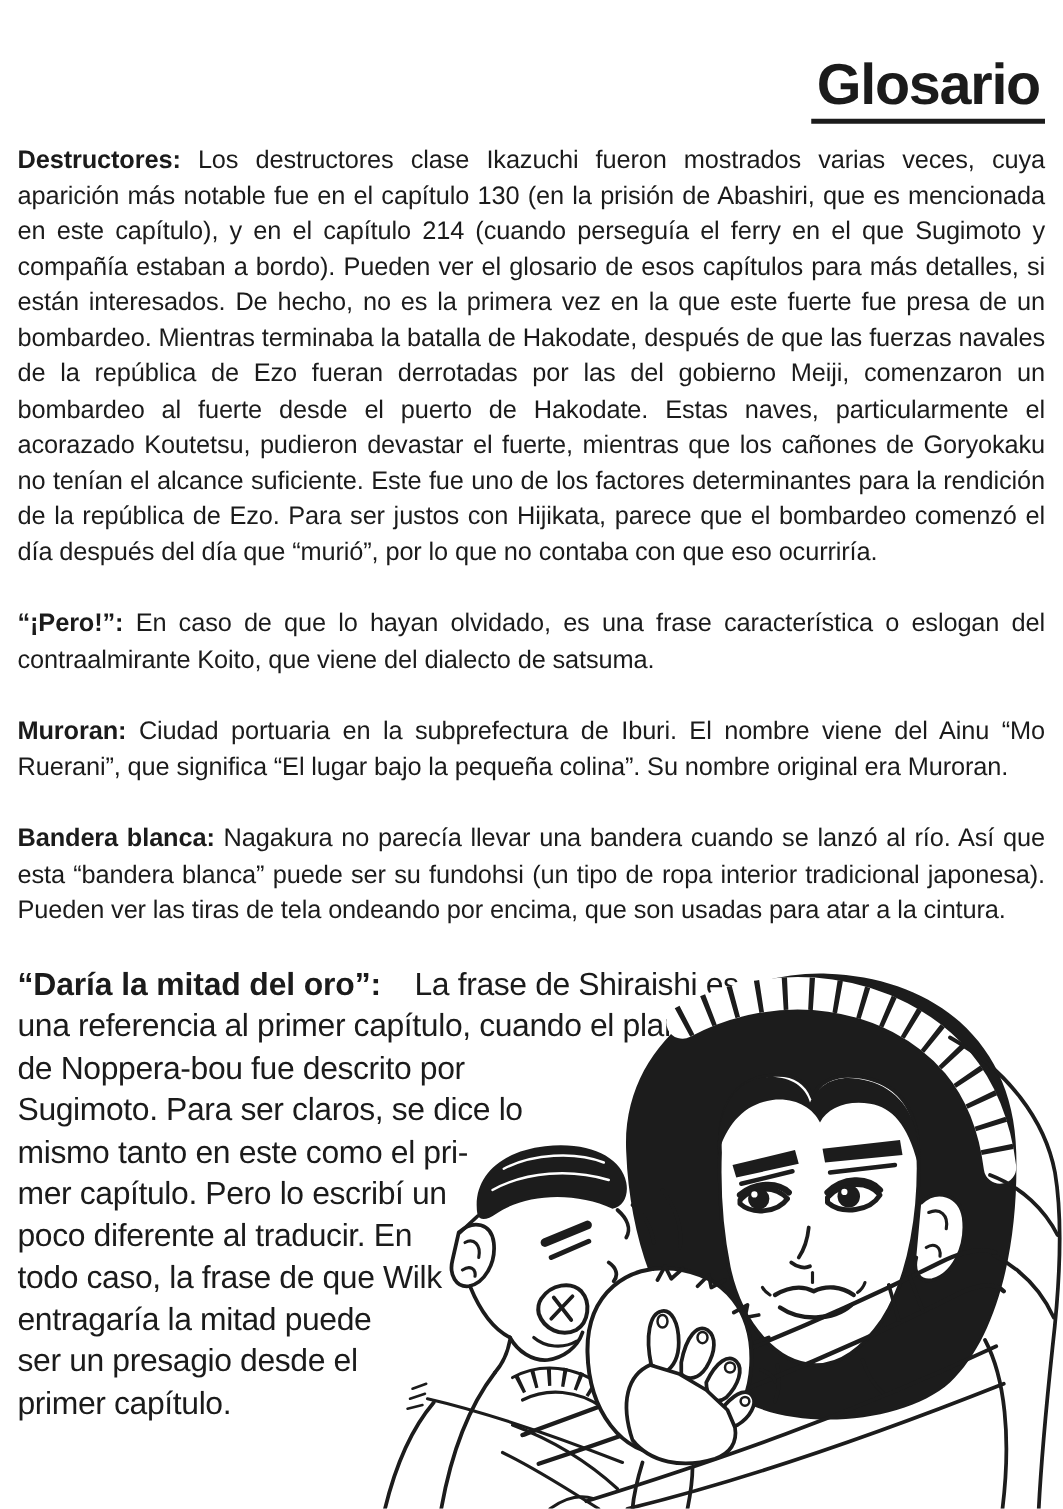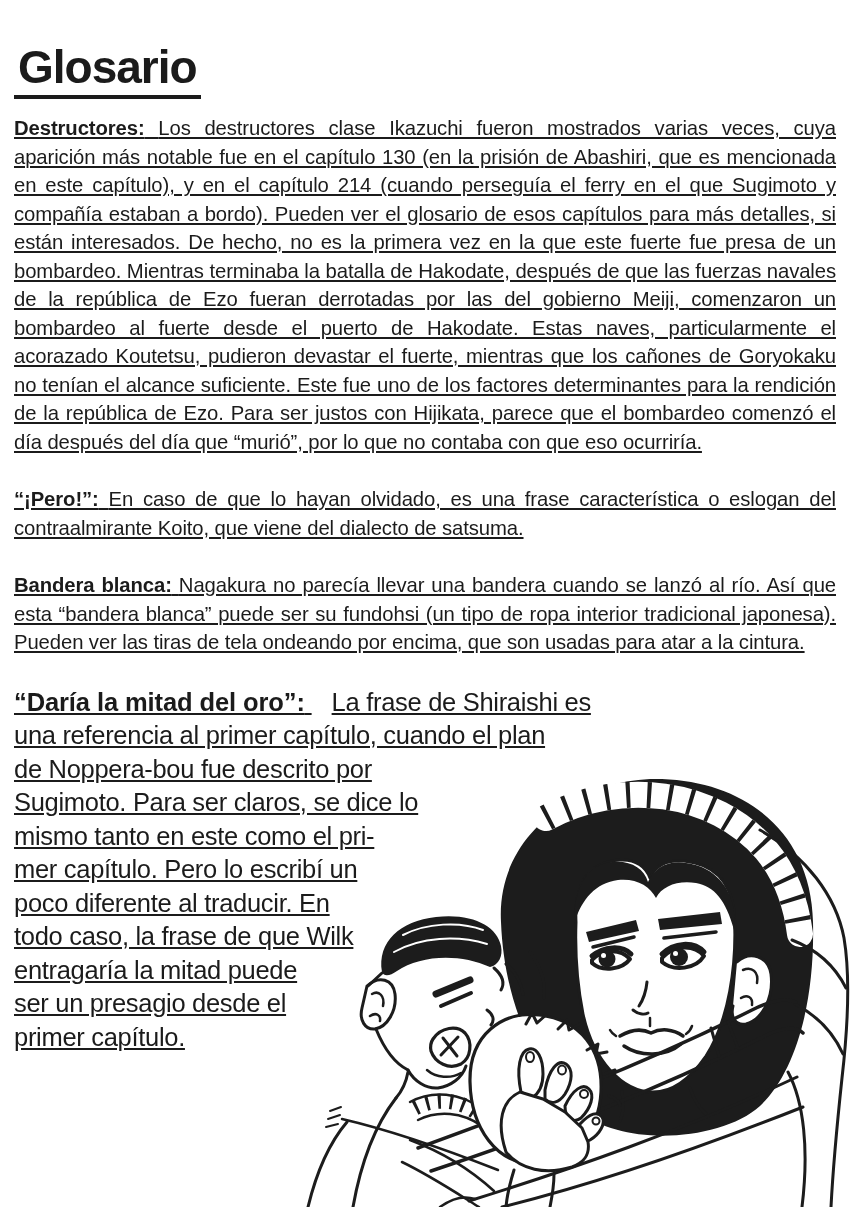--- a/index.html
+++ b/index.html
@@ -10,40 +10,39 @@
     overflow: hidden;
     font-family: "Liberation Sans", sans-serif;
     color: #1b1b1b;
   }
   .page {
     position: relative;
     z-index: 1;
     padding: 0 14px;
   }
   .title-wrap {
-    text-align: left;
+    text-align: right;
     margin: 44px 0 15px 0;
   }
   .title {
     display: inline-block;
     margin: 0;
     font-size: 46px;
     line-height: 1.0;
     font-weight: bold;
     letter-spacing: -1px;
     border-bottom: 4px solid #1b1b1b;
     padding: 0 4px 5px 4px;
   }
   p.entry {
     margin: 0 0 29px 0;
     font-size: 20.3px;
     line-height: 28.5px;
     letter-spacing: -0.1px;
     text-align: justify;
-    text-decoration: underline;
   }
   p.entry b { letter-spacing: -0.1px; }
   p.entry.wide {
     margin-top: 7px;
     font-size: 25.5px;
     line-height: 33.5px;
     letter-spacing: -0.3px;
     text-align: left;
   }
   p.entry.wide .lines { white-space: pre-line; margin-left: 20px; }
@@ -59,20 +58,21 @@
 
 <div class="page">
   <div class="title-wrap">
     <h1 class="title">Glosario</h1>
   </div>
 
   <p class="entry"><b class="term">Destructores:</b> <span>Los destructores clase Ikazuchi fueron mostrados varias veces, cuya aparición más notable fue en el capítulo 130 (en la prisión de Abashiri, que es mencionada en este capítulo), y en el capítulo 214 (cuando perseguía el ferry en el que Sugimoto y compañía estaban a bordo). Pueden ver el glosario de esos capítulos para más detalles, si están interesados. De hecho, no es la primera vez en la que este fuerte fue presa de un bombardeo. Mientras terminaba la batalla de Hakodate, después de que las fuerzas navales de la república de Ezo fueran derrotadas por las del gobierno Meiji, comenzaron un bombardeo al fuerte desde el puerto de Hakodate. Estas naves, particularmente el acorazado Koutetsu, pudieron devastar el fuerte, mientras que los cañones de Goryokaku no tenían el alcance suficiente. Este fue uno de los factores determinantes para la rendición de la república de Ezo. Para ser justos con Hijikata, parece que el bombardeo comenzó el día después del día que “murió”, por lo que no contaba con que eso ocurriría.</span></p>
 
   <p class="entry"><b class="term">“¡Pero!”:</b> <span>En caso de que lo hayan olvidado, es una frase característica o eslogan del contraalmirante Koito, que viene del dialecto de satsuma.</span></p>
 
+  <p class="entry"><b class="term">Muroran:</b> <span>Ciudad portuaria en la subprefectura de Iburi. El nombre viene del Ainu “Mo Ruerani”, que significa “El lugar bajo la pequeña colina”. Su nombre original era Muroran.</span></p>
 
   <p class="entry"><b class="term">Bandera blanca:</b> <span>Nagakura no parecía llevar una bandera cuando se lanzó al río. Así que esta “bandera blanca” puede ser su fundohsi (un tipo de ropa interior tradicional japonesa). Pueden ver las tiras de tela ondeando por encima, que son usadas para atar a la cintura.</span></p>
 
   <p class="entry wide"><b class="term">“Daría la mitad del oro”:</b> <span class="lines">La frase de Shiraishi es
 una referencia al primer capítulo, cuando el plan
 de Noppera-bou fue descrito por
 Sugimoto. Para ser claros, se dice lo
 mismo tanto en este como el pri-
 mer capítulo. Pero lo escribí un
 poco diferente al traducir. En

